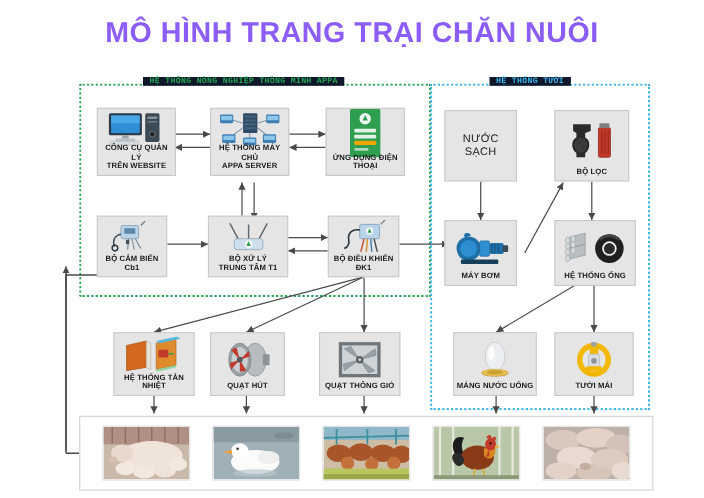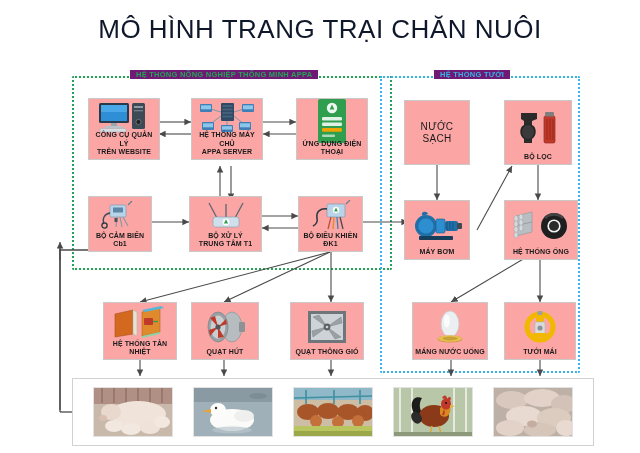--- a/index.html
+++ b/index.html
@@ -8,38 +8,38 @@
     width:640px;height:453px;position:relative;overflow:hidden;
     background:#ffffff;
     font-family:"Liberation Sans","DejaVu Sans",sans-serif;
     color:#1a1a1a;
   }
   #stage{position:absolute;inset:0;}
 
   
   #title{
     position:absolute;left:0;top:14px;width:640px;text-align:center;
-    font-size:26px;font-weight:normal;letter-spacing:.5px;color:#0f172a;
+    font-size:26px;font-weight:bold;letter-spacing:.5px;color:#8b5cf6;
     white-space:nowrap;
   }
 
   
   .group{position:absolute;border-style:dotted;border-width:2px;border-radius:2px;background:transparent;}
   .group-title{
-    position:absolute;top:-8px;background:#701a75;padding:0 6px;
-    font-size:7.5px;font-weight:bold;letter-spacing:.25px;white-space:nowrap;
+    position:absolute;top:-8px;background:#0f172a;padding:0 6px;
+    font-size:7.5px;font-weight:bold;letter-spacing:.25px;white-space:nowrap;font-family:Liberation Mono, monospace;
   }
   #grp-appa{left:72px;top:76px;width:316px;height:190px;border-color:#23a455;}
   #grp-appa .group-title{left:56px;color:#23a455;}
-  #grp-tuoi{left:380px;top:76px;width:196px;height:293px;border-color:#35b4e8;}
+  #grp-tuoi{left:391px;top:76px;width:196px;height:293px;border-color:#35b4e8;}
   #grp-tuoi .group-title{left:52px;color:#35b4e8;}
 
   
   .node{
-    position:absolute;border:1px solid #c9c9c9;background:#fca5a5;
+    position:absolute;border:1px solid #c9c9c9;background:#e5e5e5;
     display:flex;flex-direction:column;align-items:center;justify-content:flex-end;
     box-sizing:border-box;padding:3px 2px 3px;z-index:6;
   }
   .node .lbl{
     font-size:7px;font-weight:bold;line-height:1.18;text-align:center;
     letter-spacing:.1px;width:100%;
   }
   .node.textonly{justify-content:center;}
   .node.textonly .lbl{font-size:10px;font-weight:normal;letter-spacing:.3px;}
   .node .art{flex:1;display:flex;align-items:center;justify-content:center;width:100%;min-height:0;}

